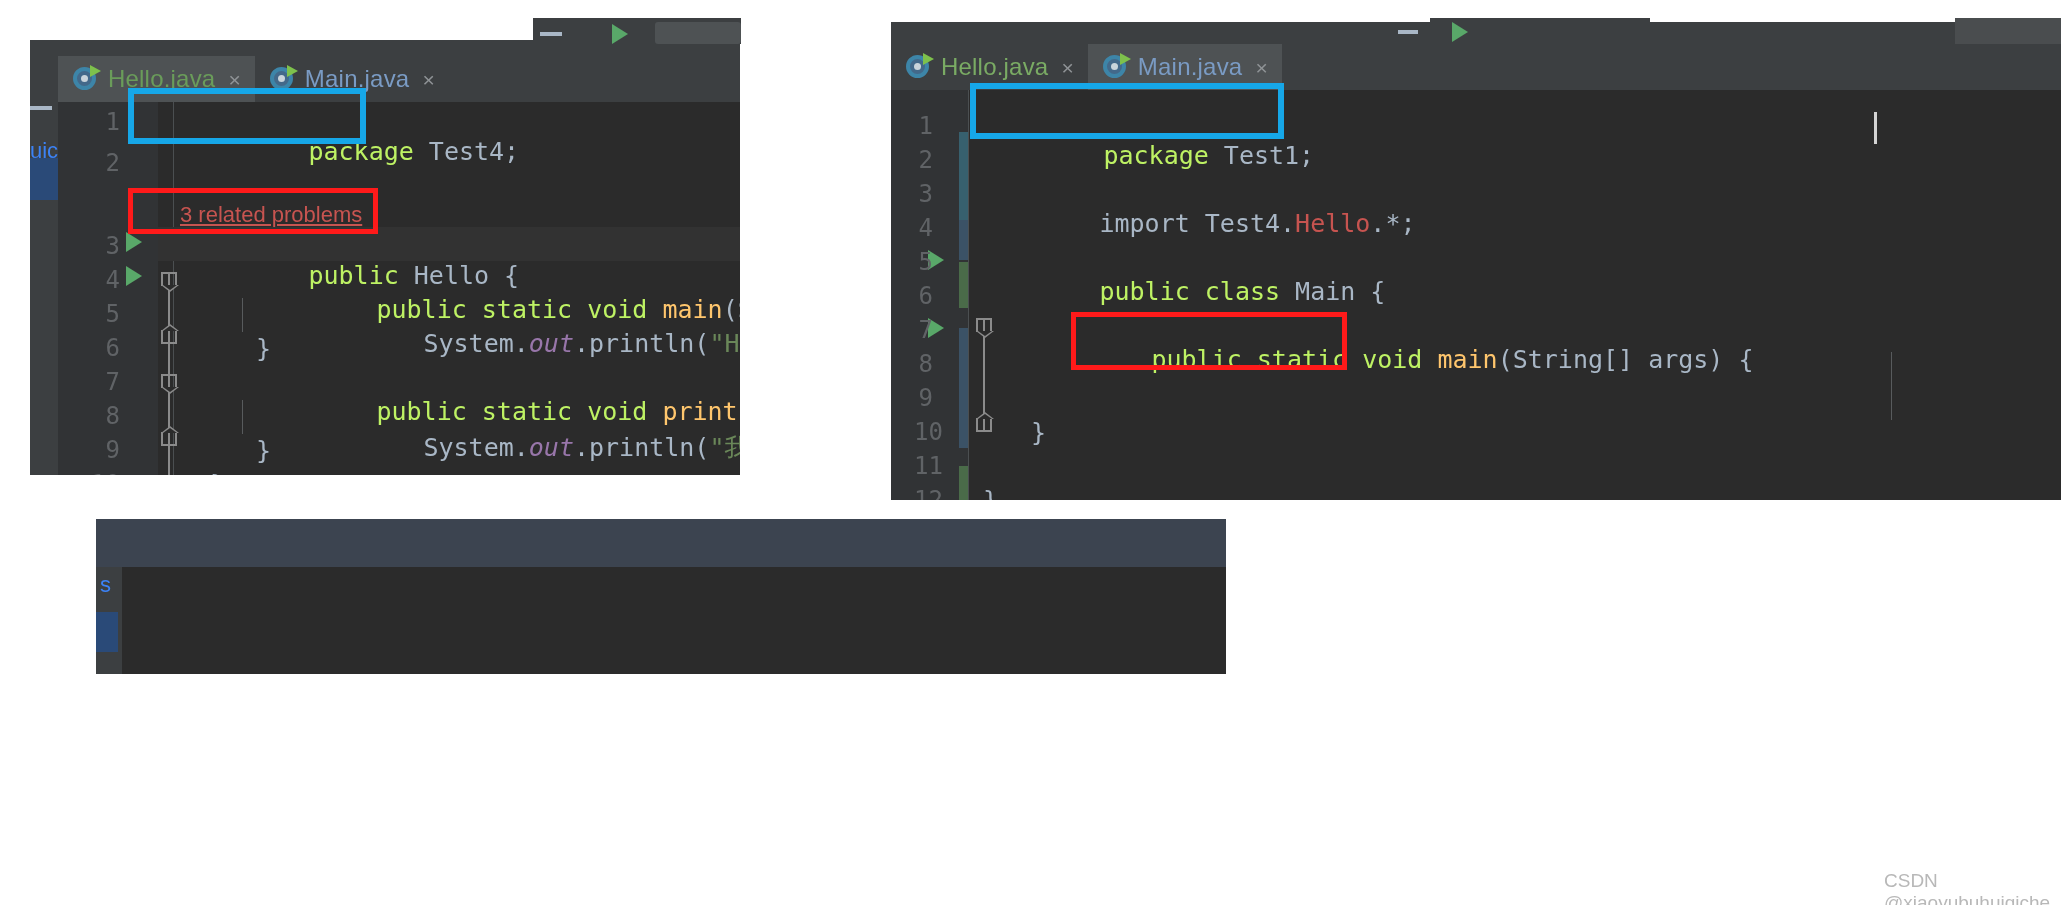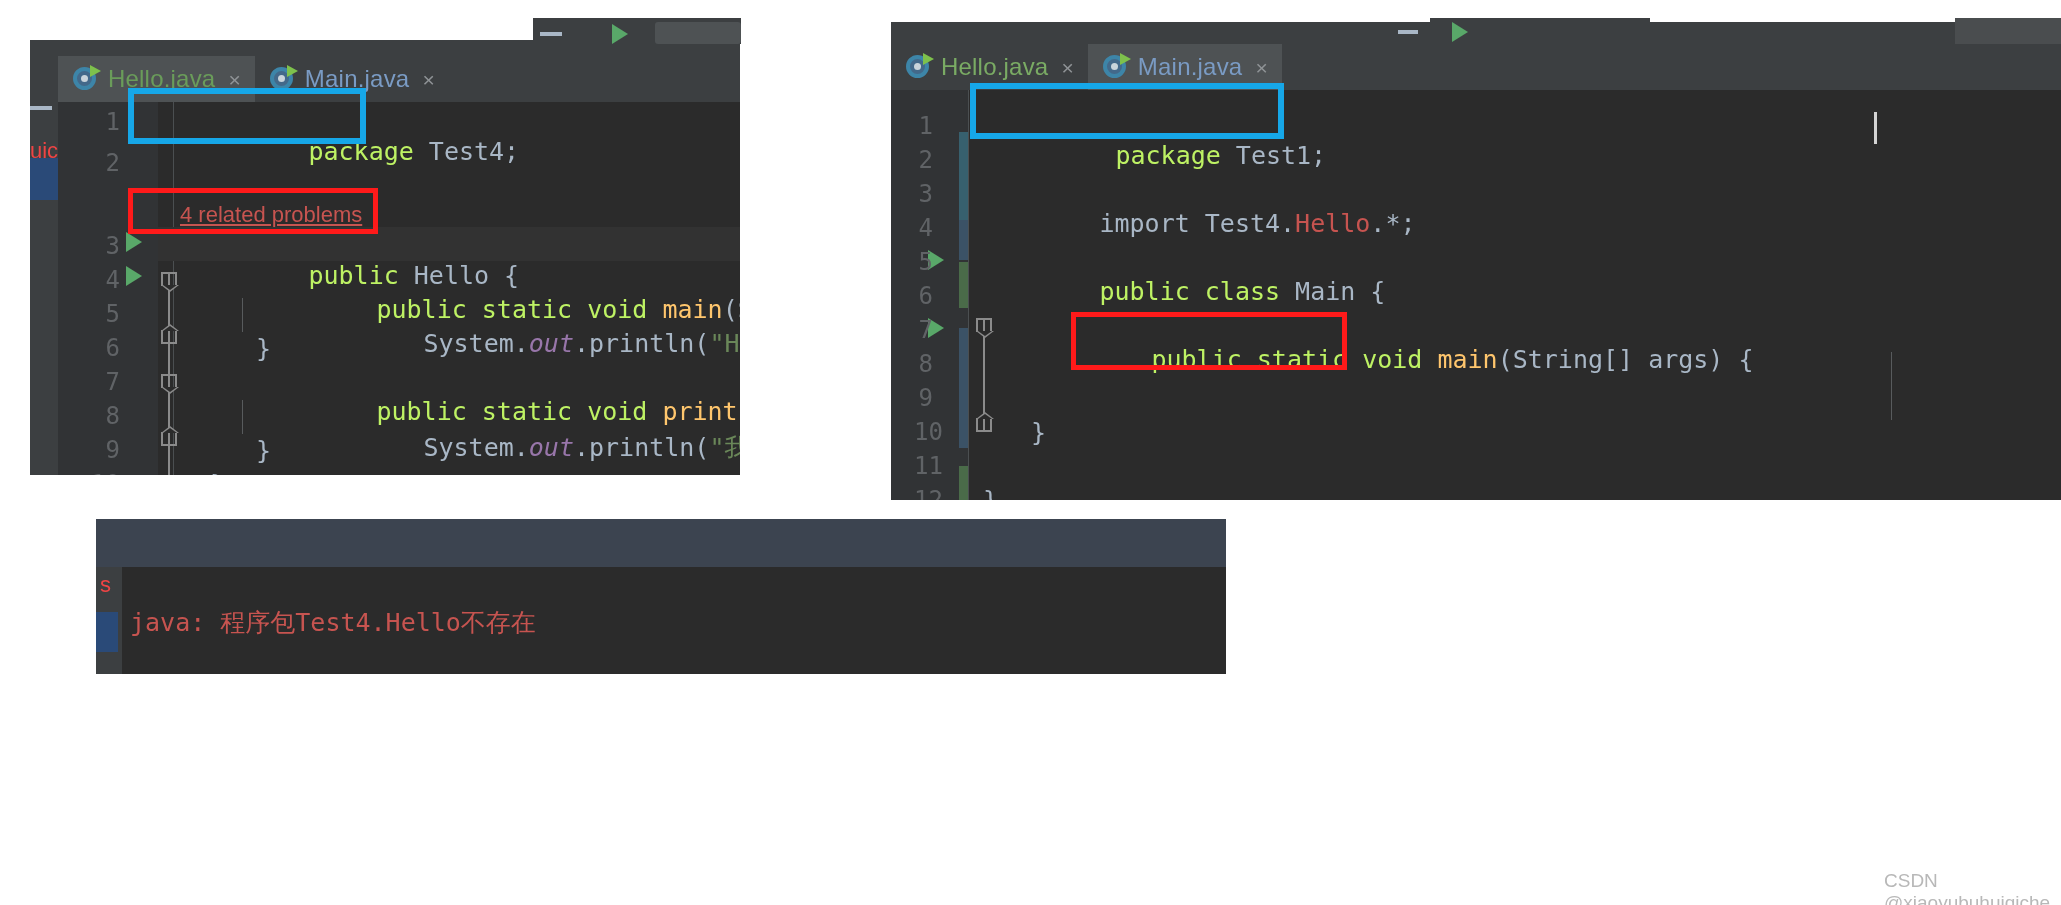--- a/index.html
+++ b/index.html
@@ -260,21 +260,21 @@
     color: #b8b8b8;
     font-size: 19px;
     font-family: "Liberation Sans", sans-serif;
   }
   .topchrome {
     position: absolute;
     background: #3c3f41;
   }
   .sidebar-txt {
     position: absolute;
-    color: #ef4444;
+    color: #3b82f6;
     font-size: 22px;
     font-family: "Liberation Sans", sans-serif;
   }
   .blue-chip { position: absolute; background: #2a4a78; }
   .dash { position: absolute; background: #a9b7c6; height: 4px; }
 </style>
 </head>
 <body>
 
 <div id="root">
@@ -320,21 +320,21 @@
       <div class="fold bot" style="left:103px; top:228px; width:16px;"></div>
       <div class="fold top" style="left:103px; top:272px; width:16px;"></div>
       <div class="fold bot" style="left:103px; top:330px; width:16px;"></div>
 
       <div class="indentguide" style="left:184px; top:196px; height:34px;"></div>
       <div class="indentguide" style="left:184px; top:298px; height:34px;"></div>
 
       <div class="runmark" style="left:68px; top:130px;"></div>
       <div class="runmark" style="left:68px; top:164px;"></div>
 
-      <div class="problems" style="left:122px; top:100px;">4 related problems</div>
+      <div class="problems" style="left:122px; top:100px;">3 related problems</div>
 
       <div class="lnum" style="left:0; top:6px;  width:62px;">1</div>
       <div class="lnum" style="left:0; top:47px; width:62px;">2</div>
       <div class="lnum" style="left:0; top:130px;width:62px;">3</div>
       <div class="lnum" style="left:0; top:164px;width:62px;">4</div>
       <div class="lnum" style="left:0; top:198px;width:62px;">5</div>
       <div class="lnum" style="left:0; top:232px;width:62px;">6</div>
       <div class="lnum" style="left:0; top:266px;width:62px;">7</div>
       <div class="lnum" style="left:0; top:300px;width:62px;">8</div>
       <div class="lnum" style="left:0; top:334px;width:62px;">9</div>
@@ -419,21 +419,21 @@
       <div class="lnum" style="left:0; top:124px; width:42px;">4</div>
       <div class="lnum" style="left:0; top:158px; width:42px;">5</div>
       <div class="lnum" style="left:0; top:192px; width:42px;">6</div>
       <div class="lnum" style="left:0; top:226px; width:42px;">7</div>
       <div class="lnum" style="left:0; top:260px; width:42px;">8</div>
       <div class="lnum" style="left:0; top:294px; width:42px;">9</div>
       <div class="lnum" style="left:0; top:328px; width:52px;">10</div>
       <div class="lnum" style="left:0; top:362px; width:52px;">11</div>
       <div class="lnum" style="left:0; top:396px; width:52px;">12</div>
 
-      <div class="code" style="left:104px; top:22px;">
+      <div class="code" style="left:92px; top:22px;">
         <span class="kw">package</span><span class="plain"> Test1;</span>
       </div>
       <div class="code" style="left:88px; top:90px;">
         <span class="plain">import Test4.</span><span class="err">Hello</span><span class="plain">.*;</span>
       </div>
       <div class="code" style="left:88px; top:158px;">
         <span class="kw">public class </span><span class="plain">Main {</span>
       </div>
       <div class="code" style="left:140px; top:226px;">
         <span class="kw">public static void </span><span class="fn">main</span><span class="plain">(String[] args) {</span>
@@ -466,21 +466,20 @@
   <div class="panel" style="left:96px; top:674px; width:1130px; height:0;"></div>
 
   <div class="panel" style="left:96px; top:519px; width:1130px; height:155px; background:transparent;"></div>
 
   <div class="panel" style="left:96px; top:567px; width:1130px; height:107px; background:#2b2b2b;"></div>
 
   <div class="console-strip" style="left:96px; top:567px; width:26px; height:107px;"></div>
   <div class="sidebar-txt" style="left:100px; top:572px;">s</div>
   <div class="blue-chip" style="left:96px; top:612px; width:22px; height:40px;"></div>
 
-  <div class="cerr" style="left:130px; top:606px;">java: 程序包Test4.Hello不存在</div>
 
   <div class="watermark" style="left:1884px; top:870px;">CSDN @xiaoyubuhuiqiche</div>
 
   <div class="topchrome" style="left:30px; top:40px; width:710px; height:2px; background:#3c3f41;"></div>
   <div class="topchrome" style="left:533px; top:18px; width:208px; height:26px; background:#3c3f41;"></div>
   <div class="topchrome" style="left:655px; top:22px; width:86px; height:22px; background:#4e5254; border-radius:3px;"></div>
   <div class="runmark" style="left:612px; top:24px; border-left-color:#59a869;"></div>
   <div class="topchrome" style="left:540px; top:32px; width:22px; height:4px; background:#a9b7c6;"></div>
 
   <div class="topchrome" style="left:1430px; top:18px; width:220px; height:24px; background:#3c3f41;"></div>

